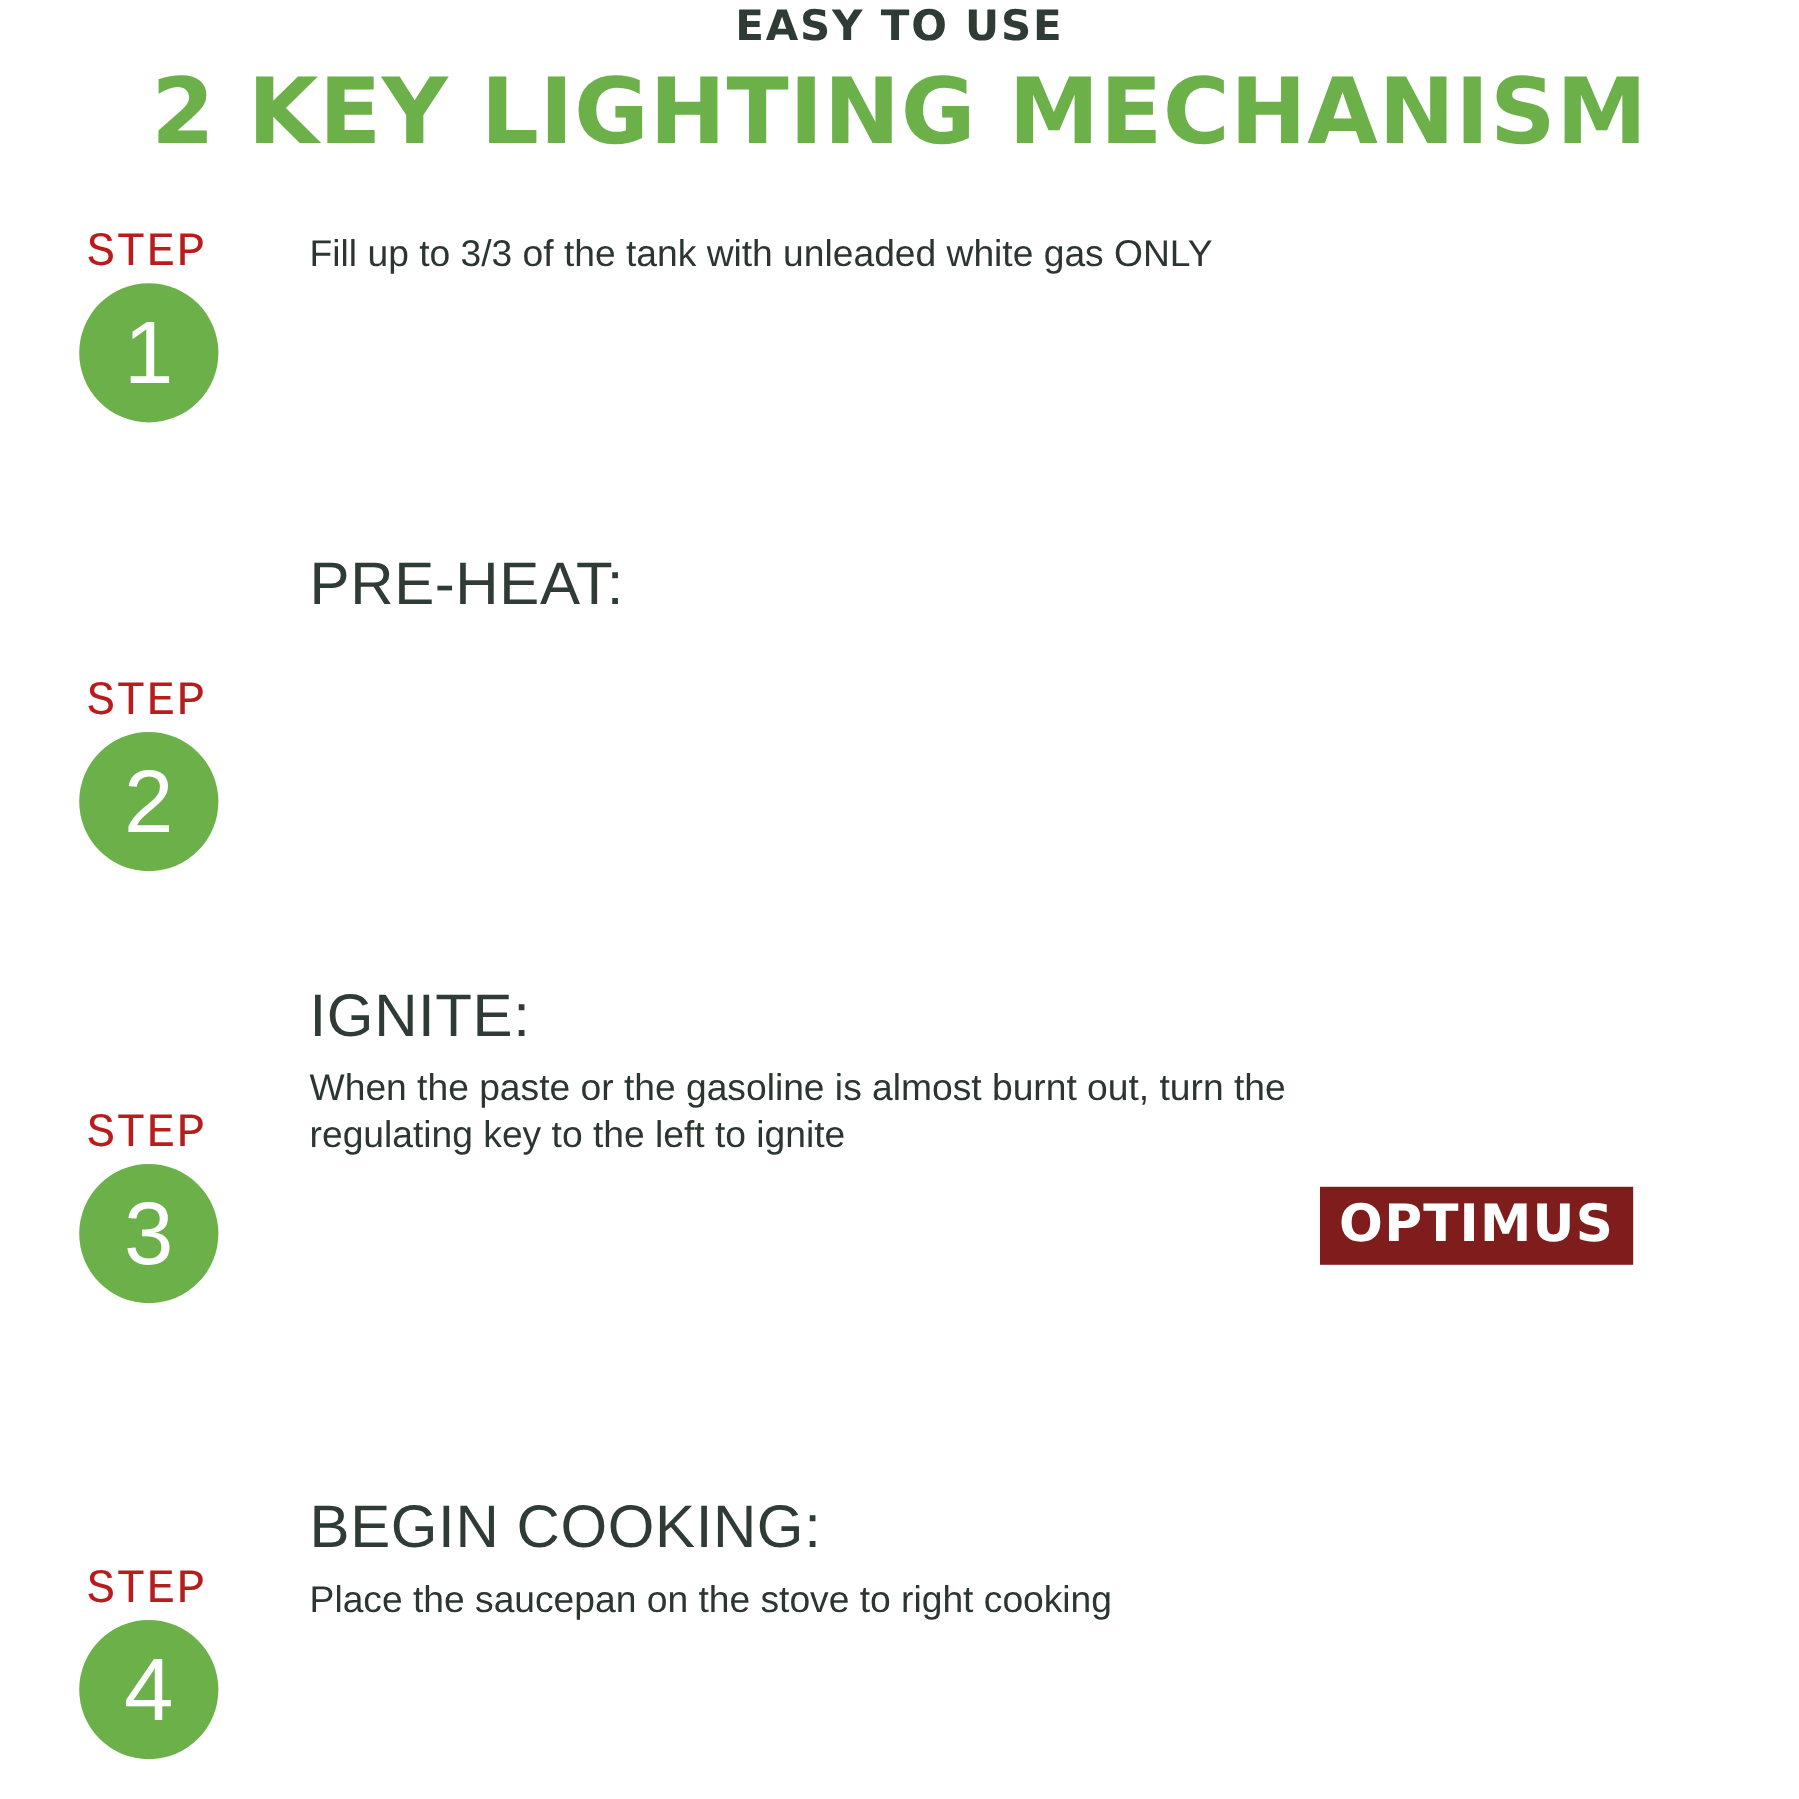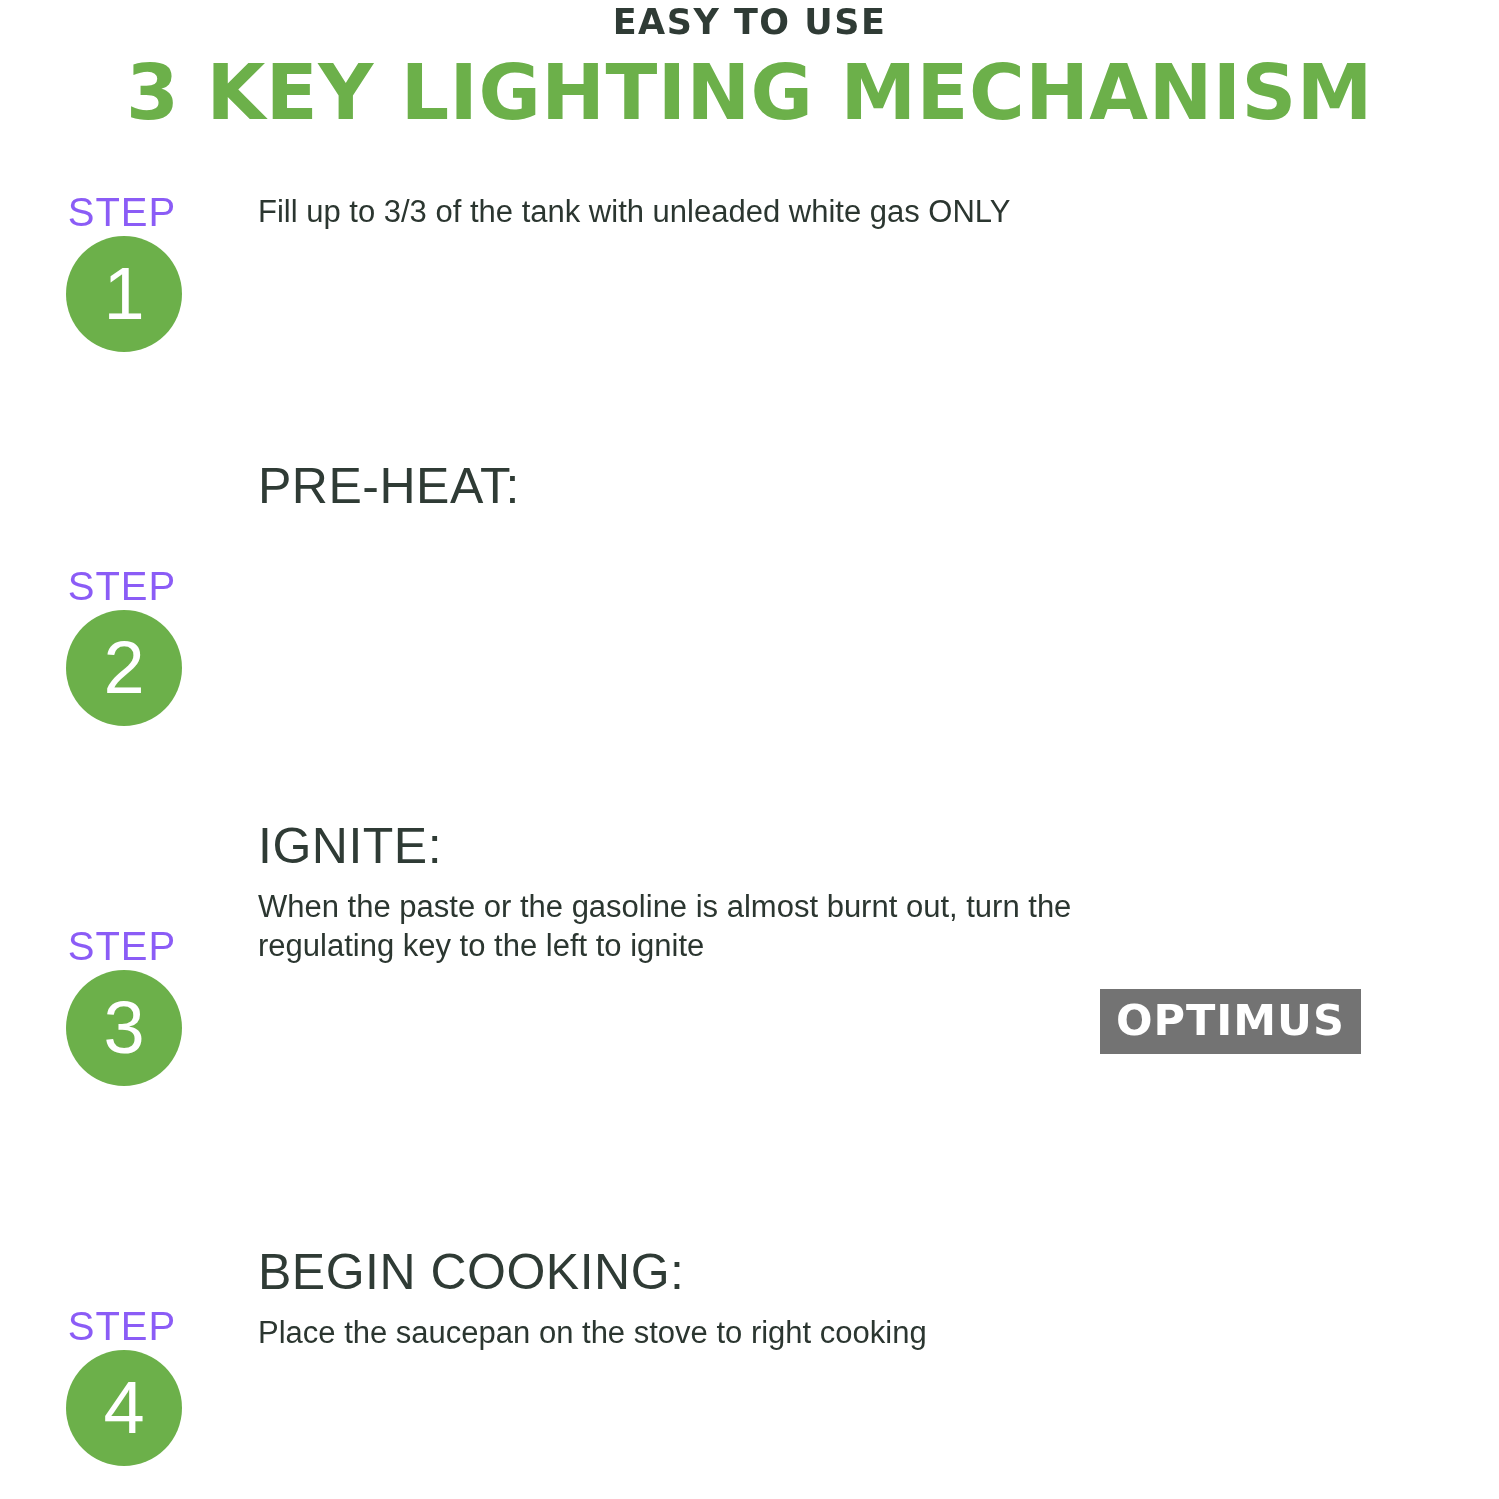--- a/index.html
+++ b/index.html
@@ -55,23 +55,23 @@
     align-items: flex-start;
     position: relative;
   }
   .step-badge {
     width: 230px;
     flex: 0 0 230px;
     position: relative;
     text-align: center;
   }
   .step-word {
-    font-family: Liberation Sans, sans-serif;
+    font-family: Liberation Mono, monospace;
     font-size: 40px;
-    color: #8b5cf6;
+    color: #b91c1c;
     letter-spacing: 1px;
     line-height: 1;
     margin-left: 14px;
   }
   .circle {
     width: 116px;
     height: 116px;
     border-radius: 50%;
     background: #6cb04a;
     color: #ffffff;
@@ -112,38 +112,38 @@
   .step-3 .step-badge { padding-top: 106px; }
   .step-4 { margin-top: 108px; }
   .step-4 .step-badge { padding-top: 112px; }
   .step-4 .step-body { padding-top: 52px; }
 
   
   .logo {
     position: absolute;
     right: 138px;
     bottom: 10px;
-    background: #737373;
+    background: #7f1d1d;
     color: #ffffff;
     font-family: "DejaVu Sans", sans-serif;
     font-weight: bold;
     font-size: 43px;
     letter-spacing: 1px;
     padding: 10px 16px 12px 16px;
     line-height: 1;
   }
 </style>
 </head>
 <body>
 
 <div class="page">
 
   <div class="header">
     <div class="eyebrow">EASY TO USE</div>
-    <div class="headline">3 KEY LIGHTING MECHANISM</div>
+    <div class="headline">2 KEY LIGHTING MECHANISM</div>
   </div>
 
   <div class="steps">
 
     <div class="step step-1">
       <div class="step-badge">
         <div class="step-word">STEP</div>
         <div class="circle">1</div>
       </div>
       <div class="step-body">

